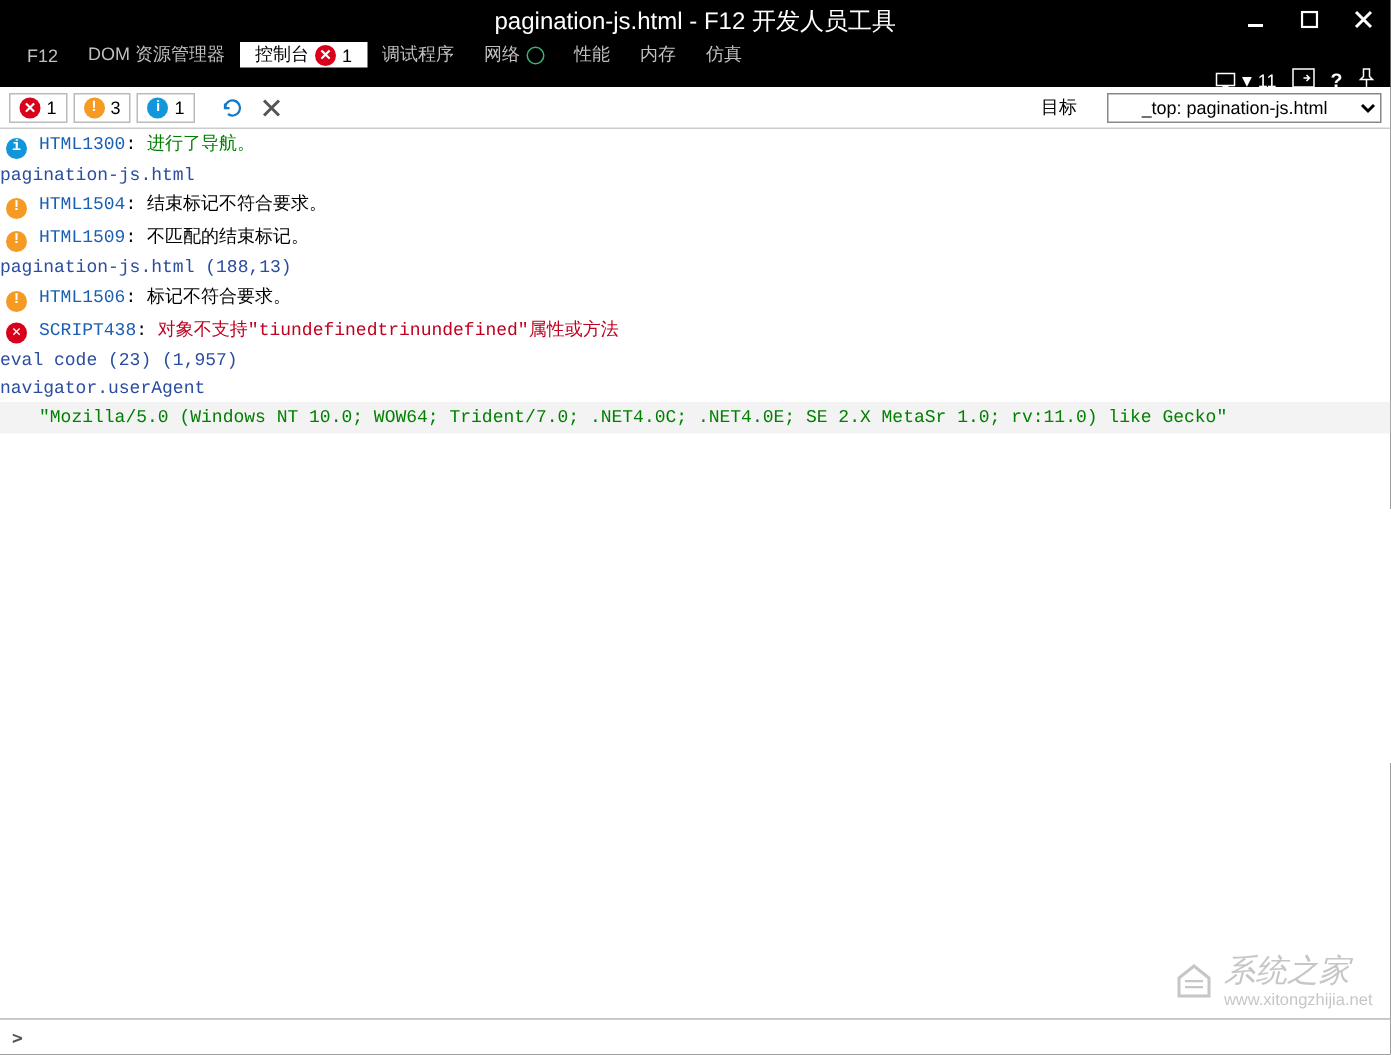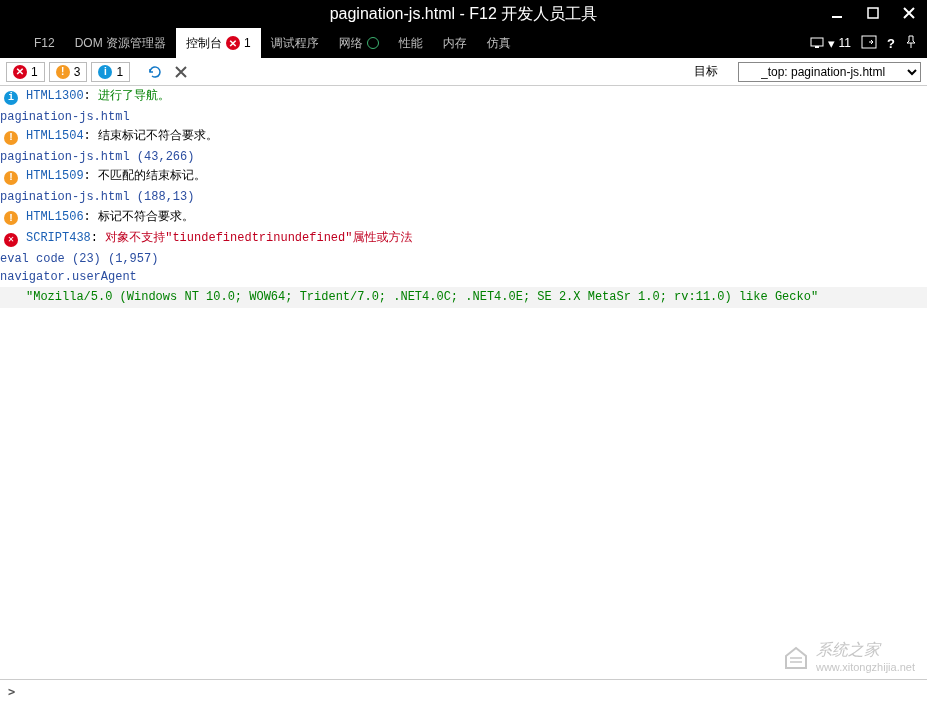--- a/index.html
+++ b/index.html
@@ -41,21 +41,22 @@
   font-size: 14px;
 }
 .win-btn { cursor: pointer; padding: 2px 6px; }
 .tabbar {
   background: #000;
   height: 30px;
   display: flex;
   align-items: stretch;
   color: #bfbfbf;
   font-size: 12px;
-  padding-left: 24px;
+  padding-left: 8px;
+  flex-direction: column;
 }
 .tabbar-left { display: flex; align-items: stretch; }
 .tabbar-right {
   margin-left: auto;
   display: flex;
   align-items: center;
   gap: 10px;
   padding-right: 10px;
   color: #fff;
 }
@@ -283,21 +284,20 @@
             <div class="log-icon-col"><span class="circle-icon circle-info">i</span></div>
             <div class="log-body"><span class="log-code">HTML1300</span><span>: </span><span class="log-msg-green">进行了导航。</span></div>
           </div>
           <div class="log-line"><span class="log-link">pagination-js.html</span></div>
         </div>
         <div>
           <div class="log-row">
             <div class="log-icon-col"><span class="circle-icon circle-warn">!</span></div>
             <div class="log-body"><span class="log-code">HTML1504</span><span>: </span><span class="log-msg-black">结束标记不符合要求。</span></div>
           </div>
-          <div class="log-line"><span class="log-link">pagination-js.html (43,266)</span></div>
         </div>
         <div>
           <div class="log-row">
             <div class="log-icon-col"><span class="circle-icon circle-warn">!</span></div>
             <div class="log-body"><span class="log-code">HTML1509</span><span>: </span><span class="log-msg-black">不匹配的结束标记。</span></div>
           </div>
           <div class="log-line"><span class="log-link">pagination-js.html (188,13)</span></div>
         </div>
         <div>
           <div class="log-row">
@@ -327,16 +327,16 @@
   </div>
 
 </div>
 
 <div class="watermark">
   <svg width="28" height="26" viewBox="0 0 28 26">
     <path d="M4 12 L14 4 L24 12 L24 24 L4 24 Z" fill="none" stroke="rgba(160,160,160,0.6)" stroke-width="2"></path>
     <path d="M8 14 L20 14 M8 18 L20 18" stroke="rgba(160,160,160,0.6)" stroke-width="1.5"></path>
   </svg>
   <div>
-    <div style="font-size:16px;">系统之家</div>
+    <div style="font-size:21px;">系统之家</div>
     <div style="font-size:11px;font-style:normal;">www.xitongzhijia.net</div>
   </div>
 </div>
 
 </body></html>

